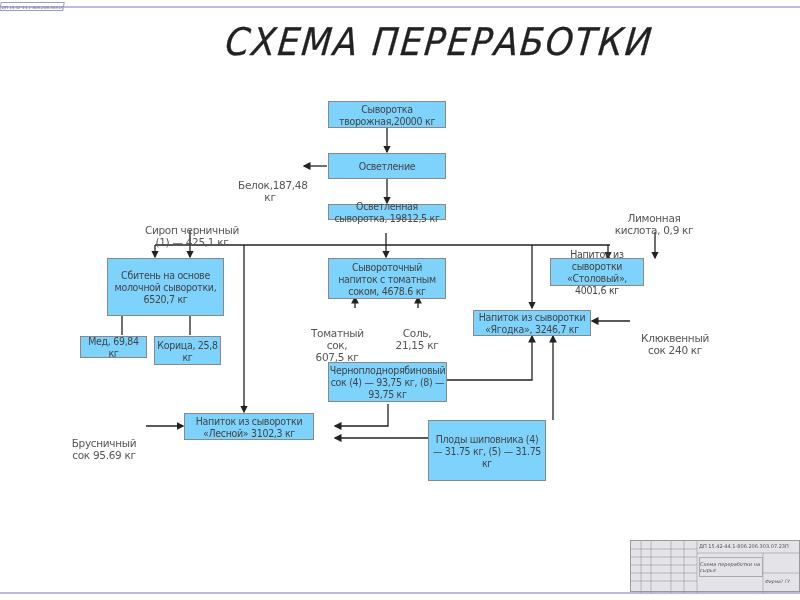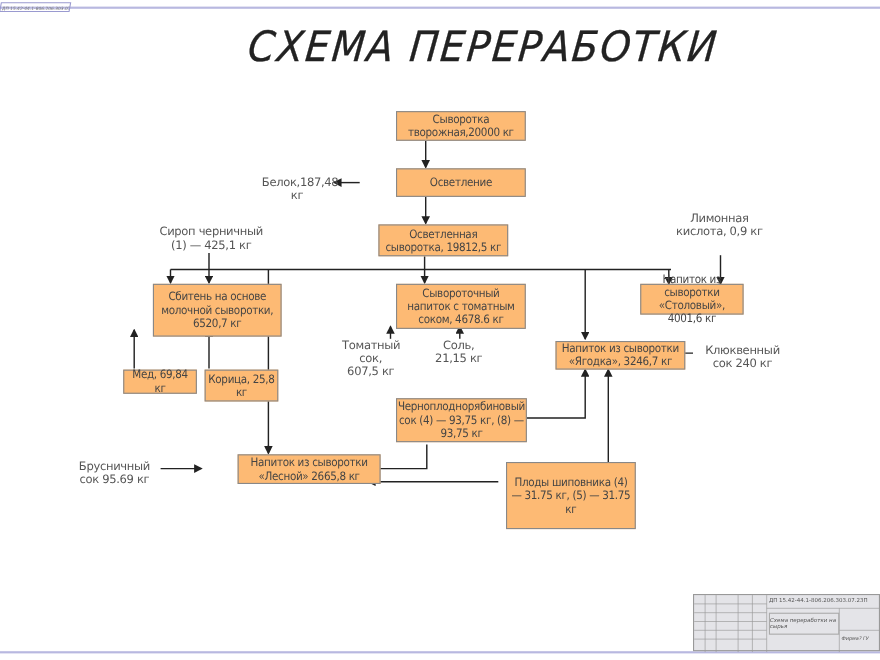--- a/index.html
+++ b/index.html
@@ -1,21 +1,21 @@
 <!DOCTYPE html>
 <html><head>
 <meta charset="utf-8">
 <style>
   html, body { margin:0; padding:0; background:#ffffff; }
   body { width:800px; height:600px; position:relative; overflow:hidden; font-family:"DejaVu Sans", sans-serif; color:#333; }
   .frame { position:absolute; left:0; top:6px; width:800px; height:588px; border-top:2px solid #b8b8e0; border-bottom:2px solid #b8b8e0; box-sizing:border-box; }
   .stamp-top { position:absolute; left:0; top:2px; width:64px; height:9px; border:1px solid #9a9ad0; font-size:4px; color:#777; line-height:9px; padding-left:1px; box-sizing:border-box; overflow:hidden; white-space:nowrap; transform:skewX(-10deg); }
   .title { position:absolute; left:228px; top:20px; font-size:38px; letter-spacing:2px; font-family:"DejaVu Sans", sans-serif; font-weight:200; font-style:italic; transform:scaleX(0.92) skewX(-6deg); transform-origin:left top; color:#222; -webkit-text-stroke:0.3px #222; }
-  .box { position:absolute; border:1px solid #888; background:#fdba74; font-size:10.5px; text-align:center; line-height:12px; color:#444; box-sizing:border-box; display:flex; align-items:center; justify-content:center; transform-origin:center; font-stretch:condensed; letter-spacing:-0.3px; padding:1px 2px;margin-left:32px; }
-  .lbl { position:absolute; font-size:10.5px; text-align:center; line-height:12px; color:#555; letter-spacing:-0.3px; }
+  .box { position:absolute; border:1px solid #888; background:#7dd3fc; font-size:10.5px; text-align:center; line-height:12px; color:#444; box-sizing:border-box; display:flex; align-items:center; justify-content:center; transform-origin:center; font-stretch:condensed; letter-spacing:-0.3px; padding:1px 2px; }
+  .lbl { position:absolute; font-size:10.5px; text-align:center; line-height:12px; color:#555; letter-spacing:-0.3px;margin-top:19px; }
   svg.lines { position:absolute; left:0; top:0; width:800px; height:600px; }
   .titleblock { position:absolute; left:630px; top:540px; width:170px; height:52px; background:#e4e4e8; border:1px solid #999; box-sizing:border-box; }
   .tb-code { position:absolute; left:68px; top:2px; font-size:5px; color:#555; white-space:nowrap; }
   .tb-name { position:absolute; left:68px; top:16px; width:62px; height:18px; border:1px solid #aaa; font-size:5px; color:#555; display:flex; align-items:center; justify-content:center; font-style:italic; }
   .tb-org { position:absolute; left:134px; top:38px; font-size:4.5px; color:#555; font-style:italic; }
 </style>
 </head>
 <body>
 
 <div class="frame"></div>
@@ -65,29 +65,29 @@
     <line x1="553" y1="420" x2="553" y2="336" marker-end="url(#ah)"></line>
 
     <line x1="453" y1="438" x2="335" y2="438" marker-end="url(#ah)"></line>
 
     <line x1="146" y1="426" x2="183" y2="426" marker-end="url(#ah)"></line>
   </g>
 </svg>
 
 <div class="box" style="left:328px;top:101px;width:118px;height:27px;">Сыворотка творожная,20000 кг</div>
 <div class="box" style="left:328px;top:153px;width:118px;height:26px;">Осветление</div>
-<div class="box" style="left:312px;top:204px;width:118px;height:29px;">Осветленная сыворотка, 19812,5 кг</div>
-<div class="box" style="left:107px;top:258px;width:117px;height:48px;">Сбитень на основе молочной сыворотки, 6520,7 кг</div>
+<div class="box" style="left:328px;top:204px;width:118px;height:16px;">Осветленная сыворотка, 19812,5 кг</div>
+<div class="box" style="left:107px;top:258px;width:117px;height:58px;">Сбитень на основе молочной сыворотки, 6520,7 кг</div>
 <div class="box" style="left:328px;top:258px;width:118px;height:41px;">Сывороточный напиток с томатным соком, 4678.6 кг</div>
 <div class="box" style="left:550px;top:258px;width:94px;height:28px;">Напиток из сыворотки «Столовый», 4001,6 кг</div>
 <div class="box" style="left:473px;top:310px;width:118px;height:26px;">Напиток из сыворотки «Ягодка», 3246,7 кг</div>
 <div class="box" style="left:80px;top:336px;width:67px;height:22px;text-align:center;">Мед, 69,84 кг</div>
 <div class="box" style="left:154px;top:336px;width:67px;height:29px;">Корица, 25,8 кг</div>
 <div class="box" style="left:328px;top:362px;width:119px;height:40px;">Черноплоднорябиновый сок (4) — 93,75 кг, (8) — 93,75 кг</div>
-<div class="box" style="left:184px;top:413px;width:130px;height:27px;">Напиток из сыворотки «Лесной» 2665,8  кг</div>
+<div class="box" style="left:184px;top:413px;width:130px;height:27px;">Напиток из сыворотки «Лесной» 3102,3  кг</div>
 <div class="box" style="left:428px;top:420px;width:118px;height:61px;">Плоды шиповника (4) — 31.75 кг, (5) — 31.75 кг</div>
 
 <div class="lbl" style="left:238px;top:160px;width:64px;">Белок,187,48 кг</div>
 <div class="lbl" style="left:140px;top:205px;width:104px;">Сироп черничный (1) — 425,1 кг</div>
 <div class="lbl" style="left:612px;top:193px;width:84px;">Лимонная кислота, 0,9 кг</div>
 <div class="lbl" style="left:632px;top:313px;width:86px;">Клюквенный сок 240 кг</div>
 <div class="lbl" style="left:311px;top:308px;width:52px;">Томатный сок, 607,5 кг</div>
 <div class="lbl" style="left:392px;top:308px;width:50px;">Соль, 21,15 кг</div>
 <div class="lbl" style="left:64px;top:418px;width:80px;">Брусничный сок 95.69 кг</div>
 

